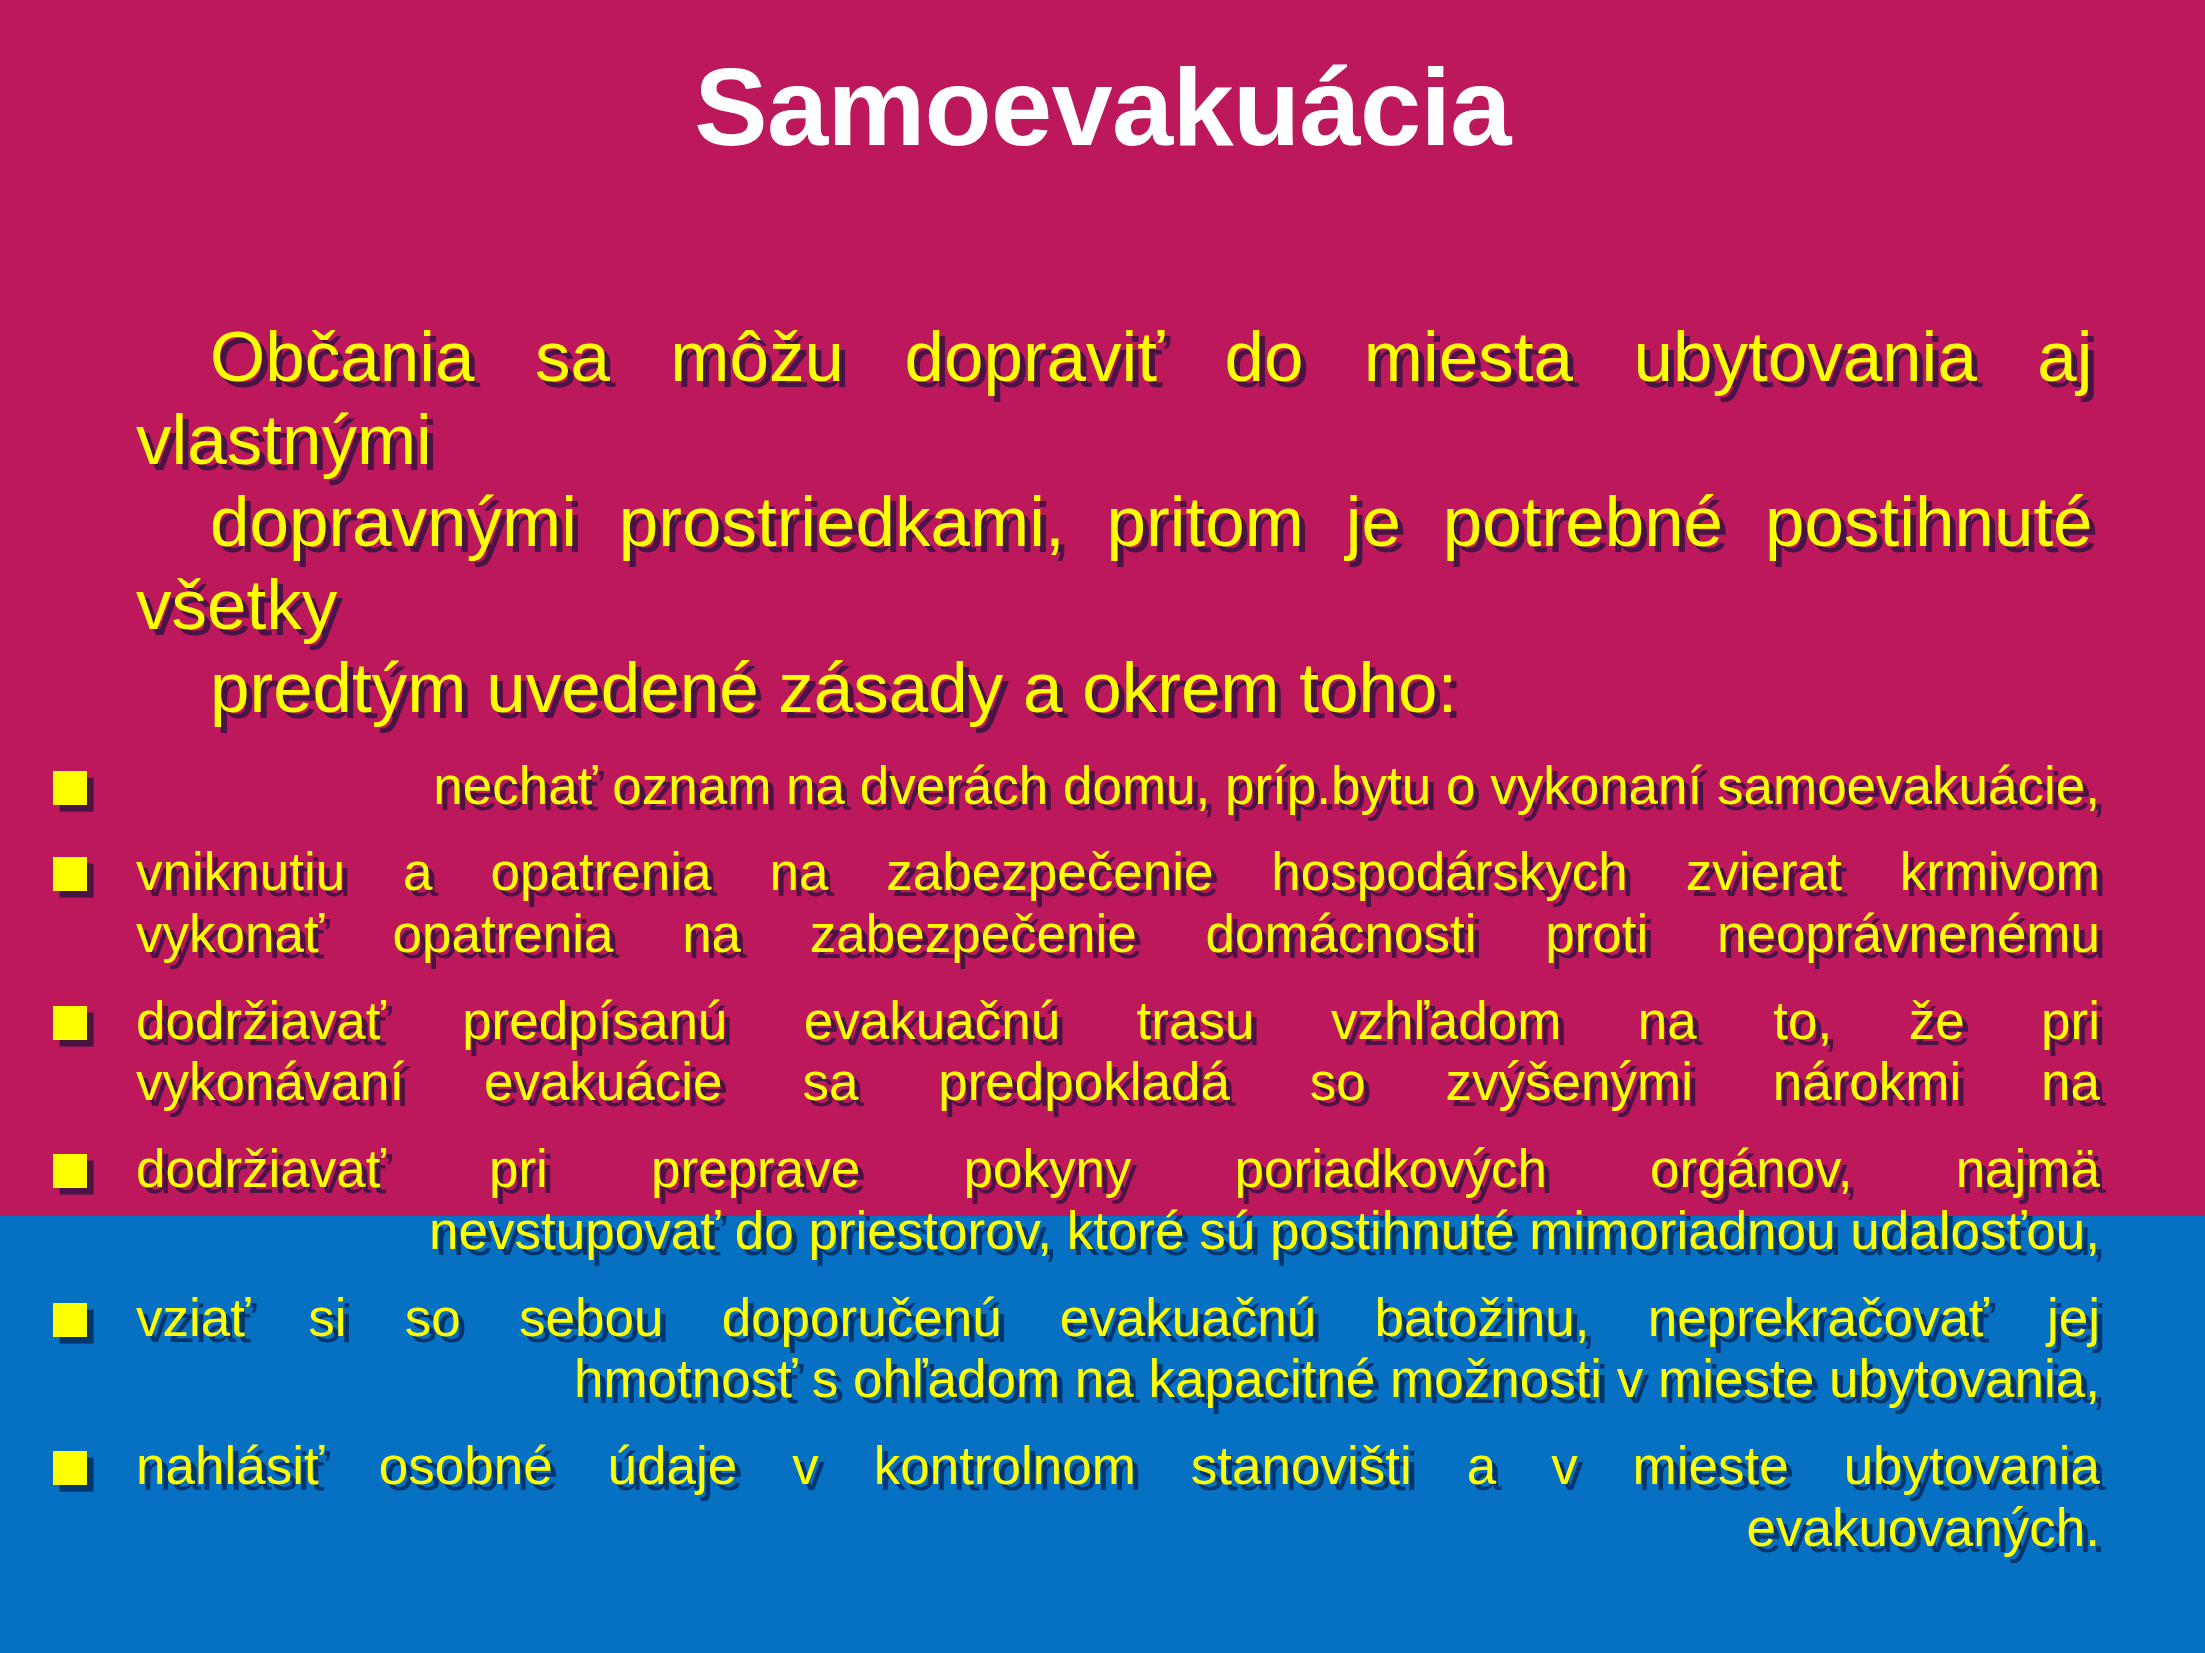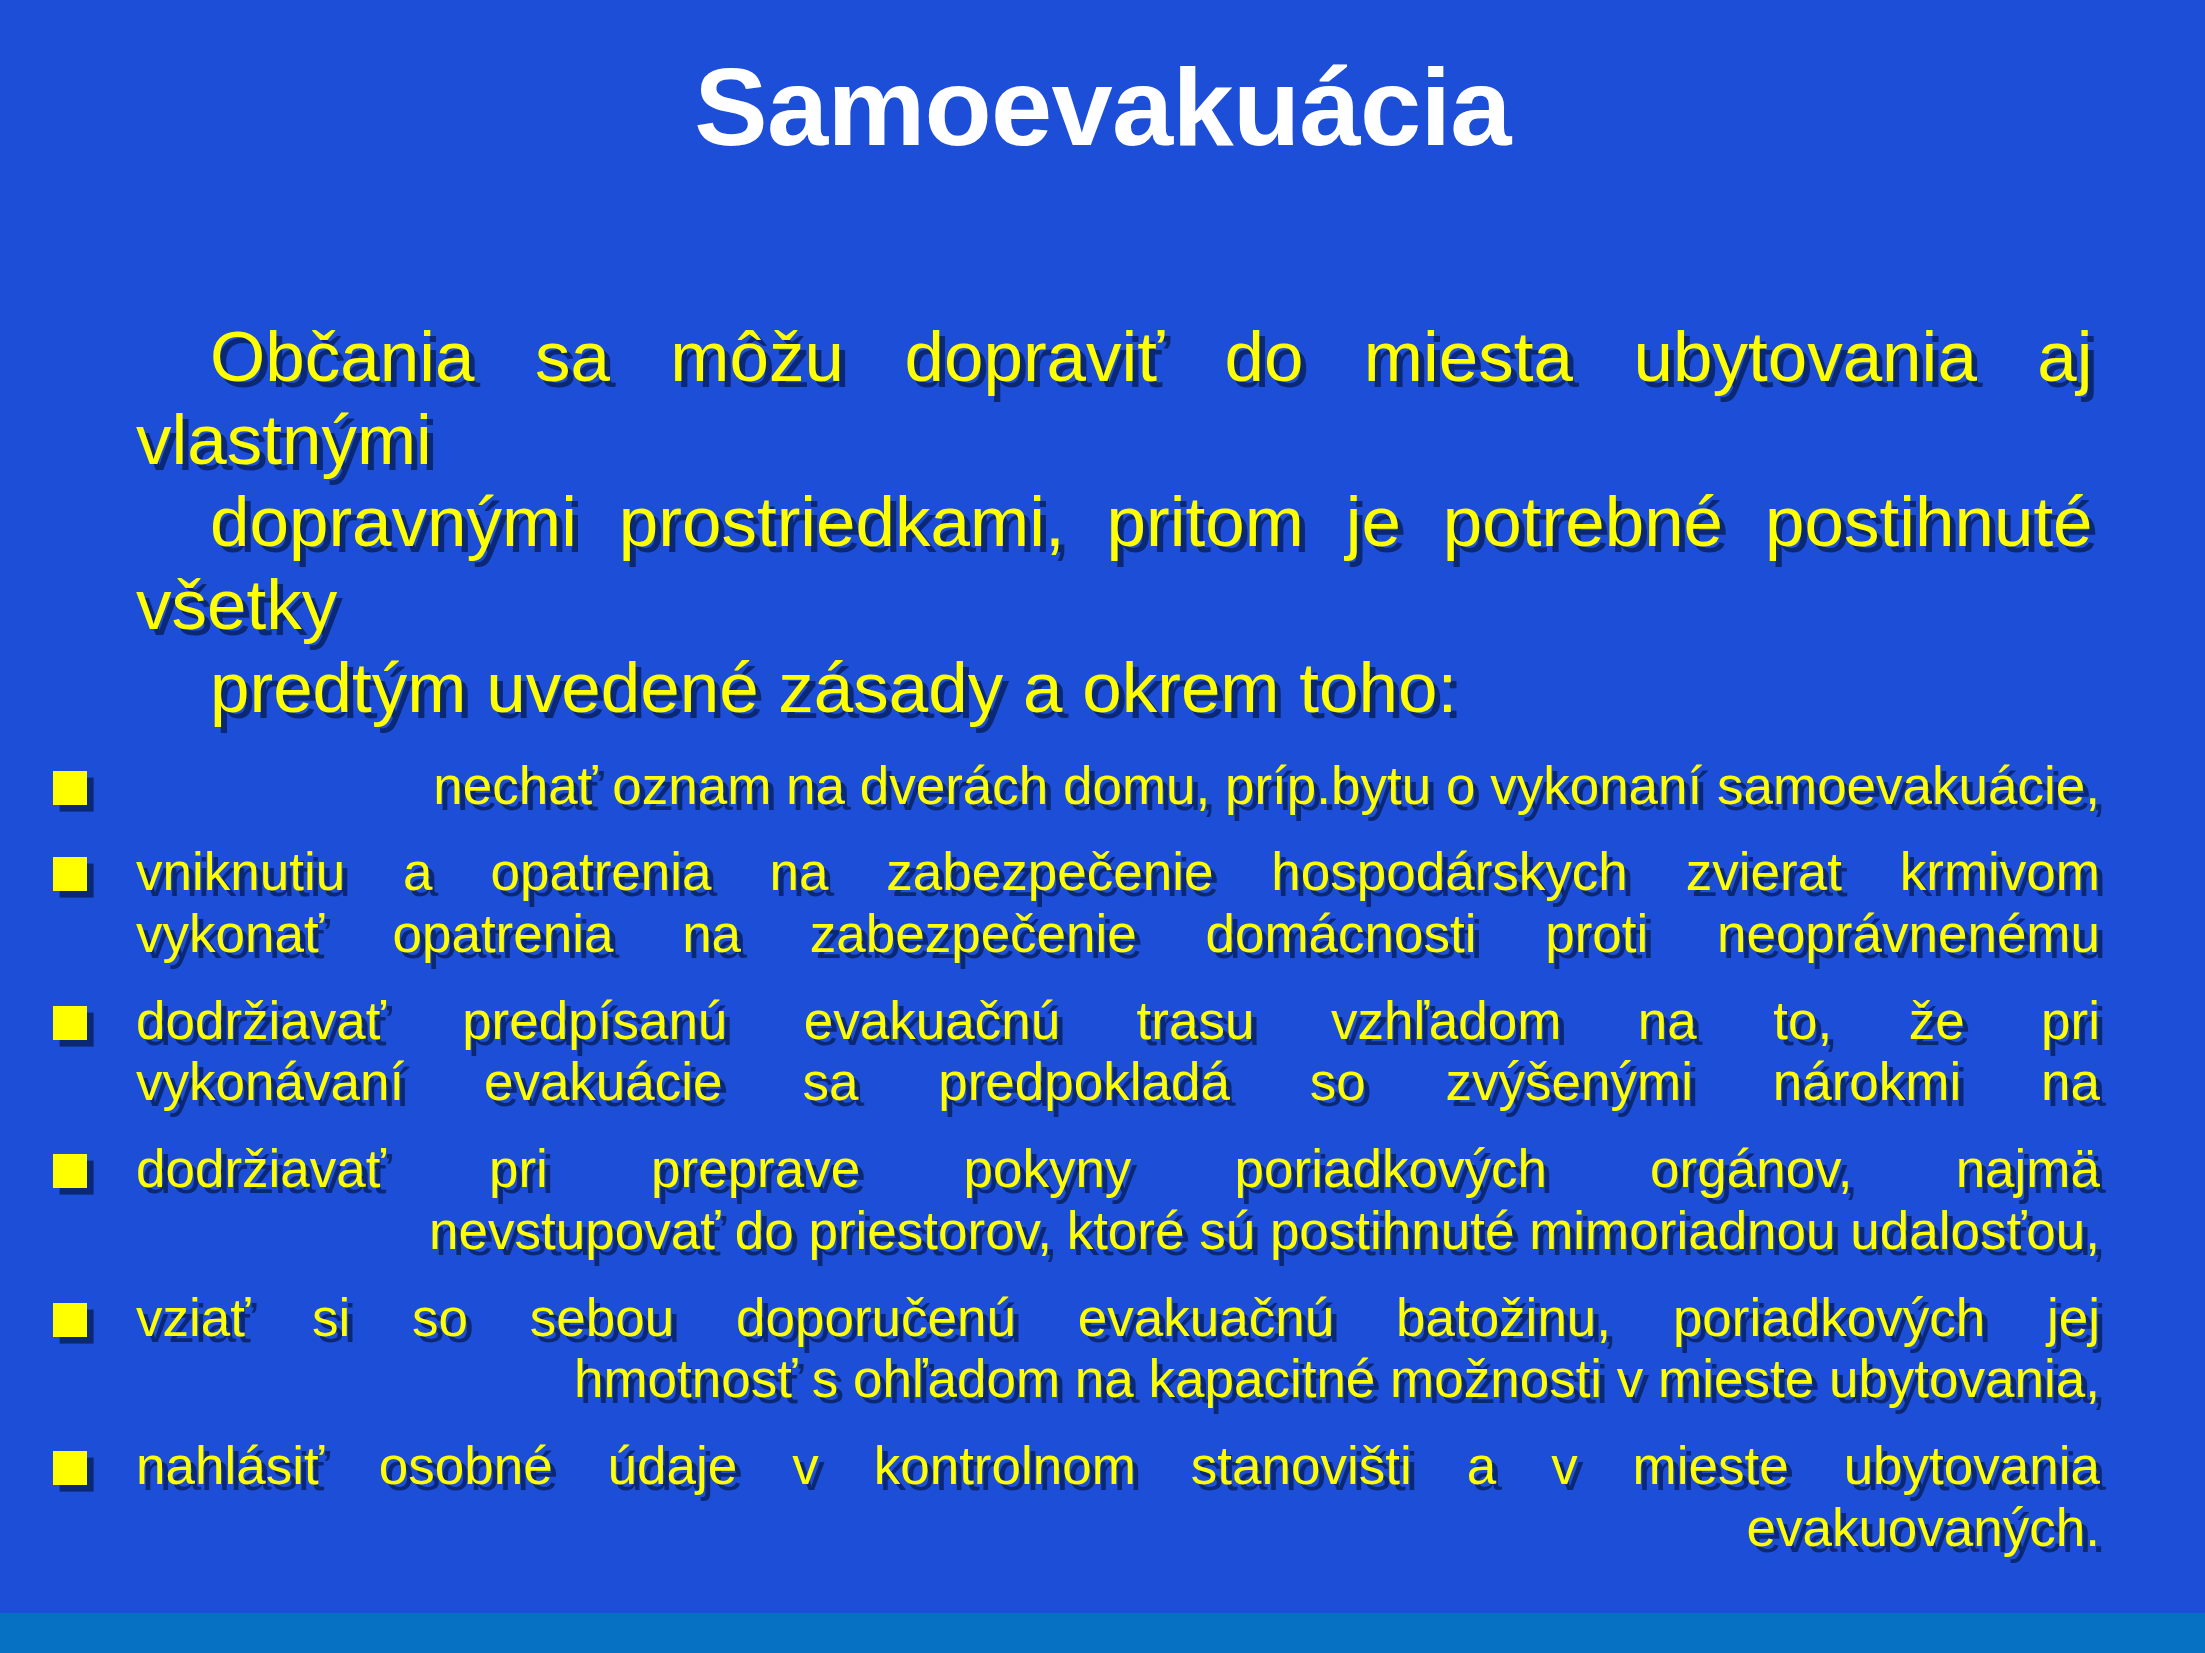--- a/index.html
+++ b/index.html
@@ -4,22 +4,22 @@
 <style>
   * { margin:0; padding:0; box-sizing:border-box; }
   html, body {
     width:2205px; height:1654px;
     background:#0670c2;
     font-family:"Liberation Sans", sans-serif;
     overflow:hidden;
   }
   .slide {
     position:relative;
-    width:2205px; height:1613px;
-    background:#1d4ed8;
+    width:2205px; height:1216px;
+    background:#be185d;
   }
 
   
   .title-wrap {
     position:absolute;
     left:0; top:51px;
     width:2205px;
     text-align:center;
   }
   .slide-title {
@@ -130,21 +130,21 @@
         <span class="sq"></span>
         <span class="txt">
           <span class="j">dodržiavať pri preprave pokyny poriadkových orgánov, najmä</span>
           <span class="l lastline">nevstupovať do priestorov, ktoré sú postihnuté mimoriadnou udalosťou,</span>
         </span>
       </li>
 
       <li class="bullet">
         <span class="sq"></span>
         <span class="txt">
-          <span class="j">vziať si so sebou doporučenú evakuačnú batožinu, poriadkových jej</span>
+          <span class="j">vziať si so sebou doporučenú evakuačnú batožinu, neprekračovať jej</span>
           <span class="l lastline">hmotnosť s ohľadom  na kapacitné možnosti v mieste ubytovania,</span>
         </span>
       </li>
 
       <li class="bullet">
         <span class="sq"></span>
         <span class="txt">
           <span class="j">nahlásiť osobné údaje v  kontrolnom stanovišti a v mieste ubytovania</span>
           <span class="l lastline">evakuovaných.</span>
         </span>

